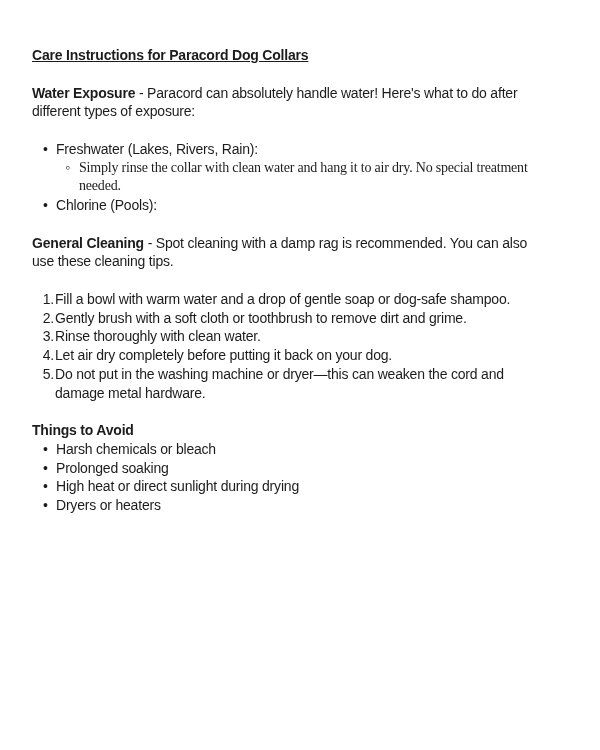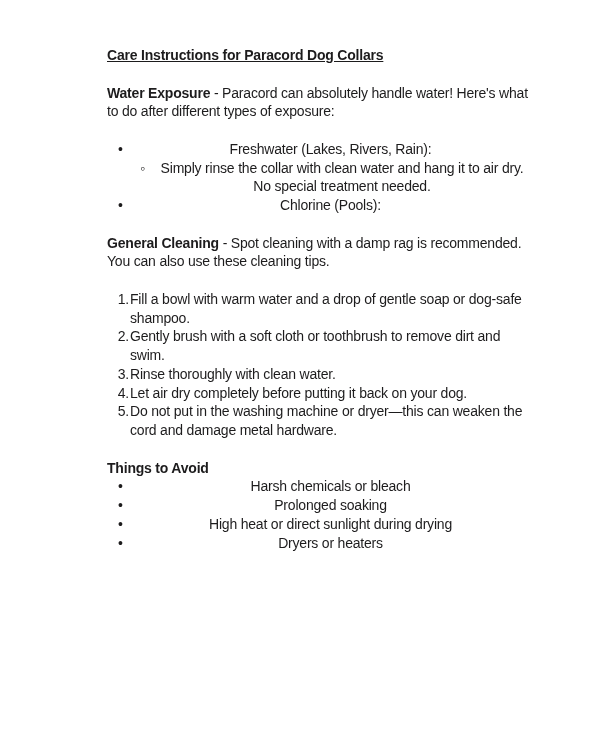--- a/index.html
+++ b/index.html
@@ -12,50 +12,50 @@
     overflow: hidden;
     font-family: "Liberation Sans", "DejaVu Sans", sans-serif;
     font-size: 14px;
     letter-spacing: -0.2px;
     line-height: 18.75px;
     color: #1d1c1d;
   }
   .page {
     width: 600px;
     height: 636px;
-    padding: 46px 70px 0 107px;
+    padding: 46px 70px 0 32px;
   }
   .block { margin-bottom: 18.75px; }
   .doc-title {
     font-size: 14px;
     font-weight: 700;
     text-decoration: underline;
     line-height: 18.75px;
   }
   b, strong { font-weight: 700; text-align: right; }
 
   
   ul.lv1 {
     list-style: none;
     padding-left: 24px;
   }
-  ul.lv1 > li { position: relative; text-align: center; }
+  ul.lv1 > li { position: relative; }
   ul.lv1 > li::before {
     content: "\2022";
     position: absolute;
     left: -13px;
     top: 0;
   }
   
   ul.lv2 {
     list-style: none;
     padding-left: 23px;
     margin: 0;
   }
-  ul.lv2 > li { position: relative; }
+  ul.lv2 > li { position: relative; font-family: Liberation Serif, serif; }
   ul.lv2 > li::before {
     content: "\25E6";
     position: absolute;
     left: -14px;
     top: 0;
   }
   
   ol.steps {
     list-style: none;
     counter-reset: step;
@@ -94,21 +94,21 @@
     </li>
     <li>
       <span>Chlorine (Pools):</span>
     </li>
   </ul>
 
   <p class="block"><b>General Cleaning</b><span> - Spot cleaning with a damp rag is recommended. You can also use these cleaning tips.</span></p>
 
   <ol class="steps block">
     <li>Fill a bowl with warm water and a drop of gentle soap or dog-safe shampoo.</li>
-    <li>Gently brush with a soft cloth or toothbrush to remove dirt and swim.</li>
+    <li>Gently brush with a soft cloth or toothbrush to remove dirt and grime.</li>
     <li>Rinse thoroughly with clean water.</li>
     <li>Let air dry completely before putting it back on your dog.</li>
     <li>Do not put in the washing machine or dryer—this can weaken the cord and damage metal hardware.</li>
   </ol>
 
   <p class="no-gap"><b>Things to Avoid</b></p>
 
   <ul class="lv1 block">
     <li>Harsh chemicals or bleach</li>
     <li>Prolonged soaking</li>

